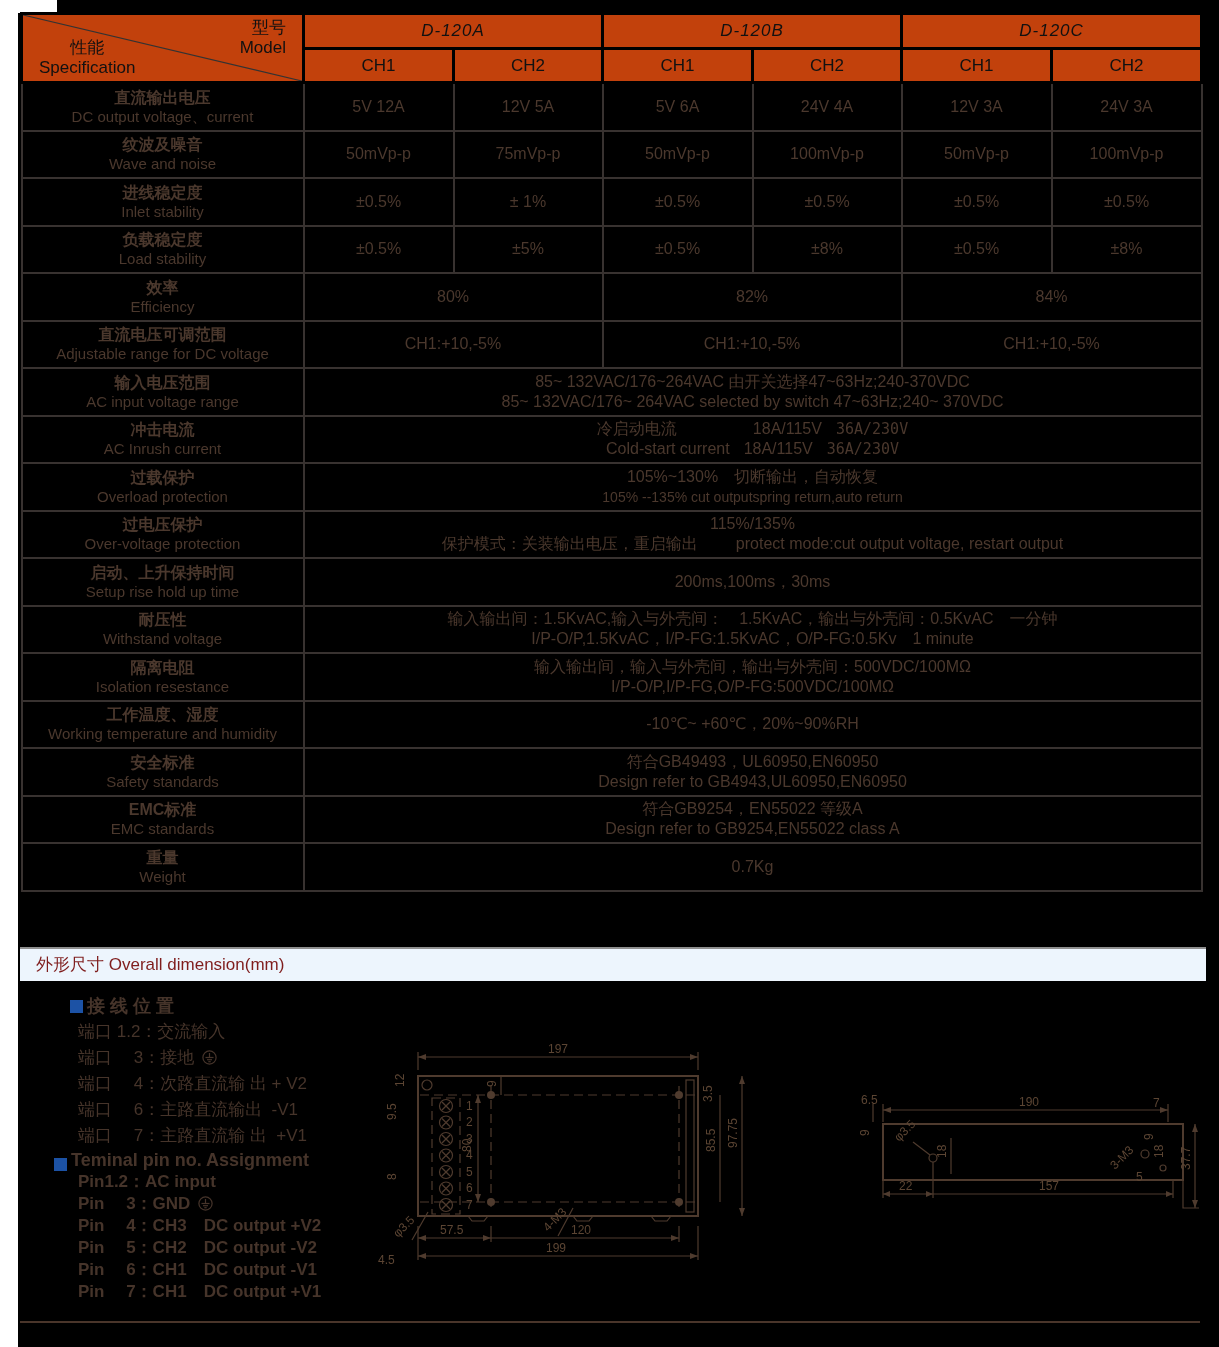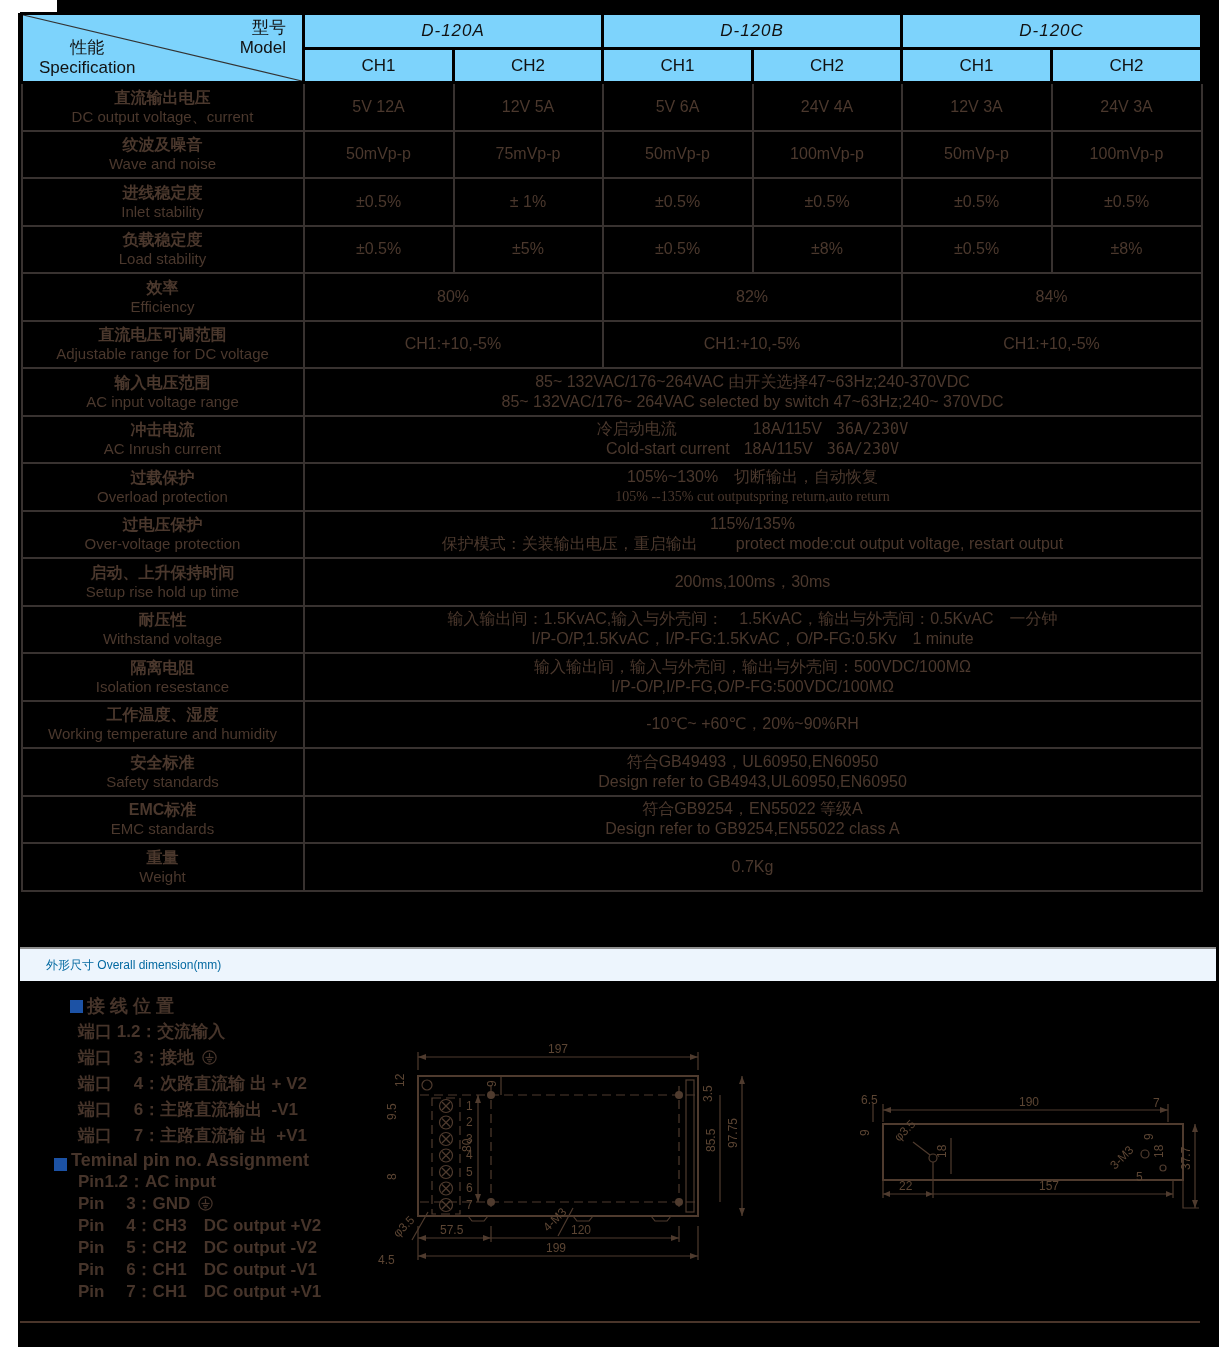--- a/index.html
+++ b/index.html
@@ -7,55 +7,55 @@
     width:1219px;height:1347px;position:relative;overflow:hidden;
     background:#ffffff;
     font-family:"Liberation Sans","DejaVu Sans",sans-serif;
   }
   .panel{position:absolute;left:18px;top:0;width:1201px;height:1347px;background:#000;}
   .notch{position:absolute;left:18px;top:0;width:39px;height:13px;background:#fff;}
 
   
   table.spec{position:absolute;left:20px;top:12px;width:1180px;border-collapse:collapse;table-layout:fixed;}
   table.spec th{
-    background:#7dd3fc;color:#111;font-weight:400;font-size:17px;
+    background:#c2410c;color:#111;font-weight:400;font-size:17px;
     border:3px solid #000;padding:0;text-align:center;
   }
   th.corner{position:relative;height:66px;}
   th.corner svg.diag{position:absolute;left:0;top:0;width:100%;height:100%;}
   .corner-model{position:absolute;top:3px;right:16px;text-align:right;line-height:20px;font-size:17px;}
   .corner-spec{position:absolute;bottom:3px;left:16px;text-align:center;line-height:20px;font-size:17px;}
   th.model{height:31px;letter-spacing:1px;font-style:italic;}
   th.ch{height:30px;}
 
   table.spec td{
     background:#000;color:#4b382d;border:2px solid #383230;
     font-size:16px;text-align:center;padding:0;height:45.5px;
   }
   td.rowlabel{text-align:left;padding-left:12px;}
   td.rowlabel .zh{font-size:16px;font-weight:bold;line-height:19px;}
   td.rowlabel .en{font-size:15px;line-height:19px;}
   td.fullcell{text-align:left;padding-left:84px;margin-top:23px;}
   td.fullcell .ln{line-height:20px;}
-  td.fullcell .small{font-size:14px;font-family:Liberation Serif, serif;}
+  td.fullcell .small{font-size:14px;}
   .gap{display:inline-block;width:38px;}
   .gap2{display:inline-block;width:14px;}
   .mono{font-family:"DejaVu Sans Mono",monospace;font-size:15px;}
 
   
   .dim-bar{
     position:absolute;left:20px;top:947px;width:1170px;height:32px;
-    background:#edf5fd;border-top:2px solid #8f8f8f;color:#0369a1;
-    font-size:12px;line-height:32px;padding-left:26px;
+    background:#edf5fd;border-top:2px solid #8f8f8f;color:#7f1d1d;
+    font-size:17px;line-height:32px;padding-left:16px;
   }
   .wiring{position:absolute;left:54px;top:993px;color:#46342a;}
   .wiring .t{font-size:18px;font-weight:bold;height:26px;display:flex;align-items:center;padding-left:16px;}
   .wiring .t2{font-size:18px;font-weight:bold;height:22px;display:flex;align-items:flex-end;}
   .bullet{display:inline-block;width:13px;height:13px;background:#1c52a5;margin-right:4px;flex:0 0 13px;}
-  .wiring .ln{font-size:17px;font-weight:bold;height:26px;line-height:26px;padding-left:24px;white-space:pre;}
+  .wiring .ln{font-size:17px;font-weight:normal;height:26px;line-height:26px;padding-left:24px;white-space:pre;}
   .wiring .pn{font-size:17px;font-weight:bold;height:22px;line-height:22px;padding-left:24px;white-space:pre;}
   .gnd{display:inline-block;vertical-align:-2px;margin-left:3px;}
   .rule{position:absolute;left:20px;top:1321px;width:1180px;height:2px;background:#4a352a;}
 
   svg text{fill:#5c4533;font-size:12px;font-family:"Liberation Sans",sans-serif;}
   svg .s{stroke:#4f3b2e;stroke-width:1.2;fill:none;}
   svg .s2{stroke:#4f3b2e;stroke-width:2;fill:none;}
   svg .dash{stroke-dasharray:9 5;}
   svg .fillh{fill:#4f3b2e;stroke:none;}
 </style>

